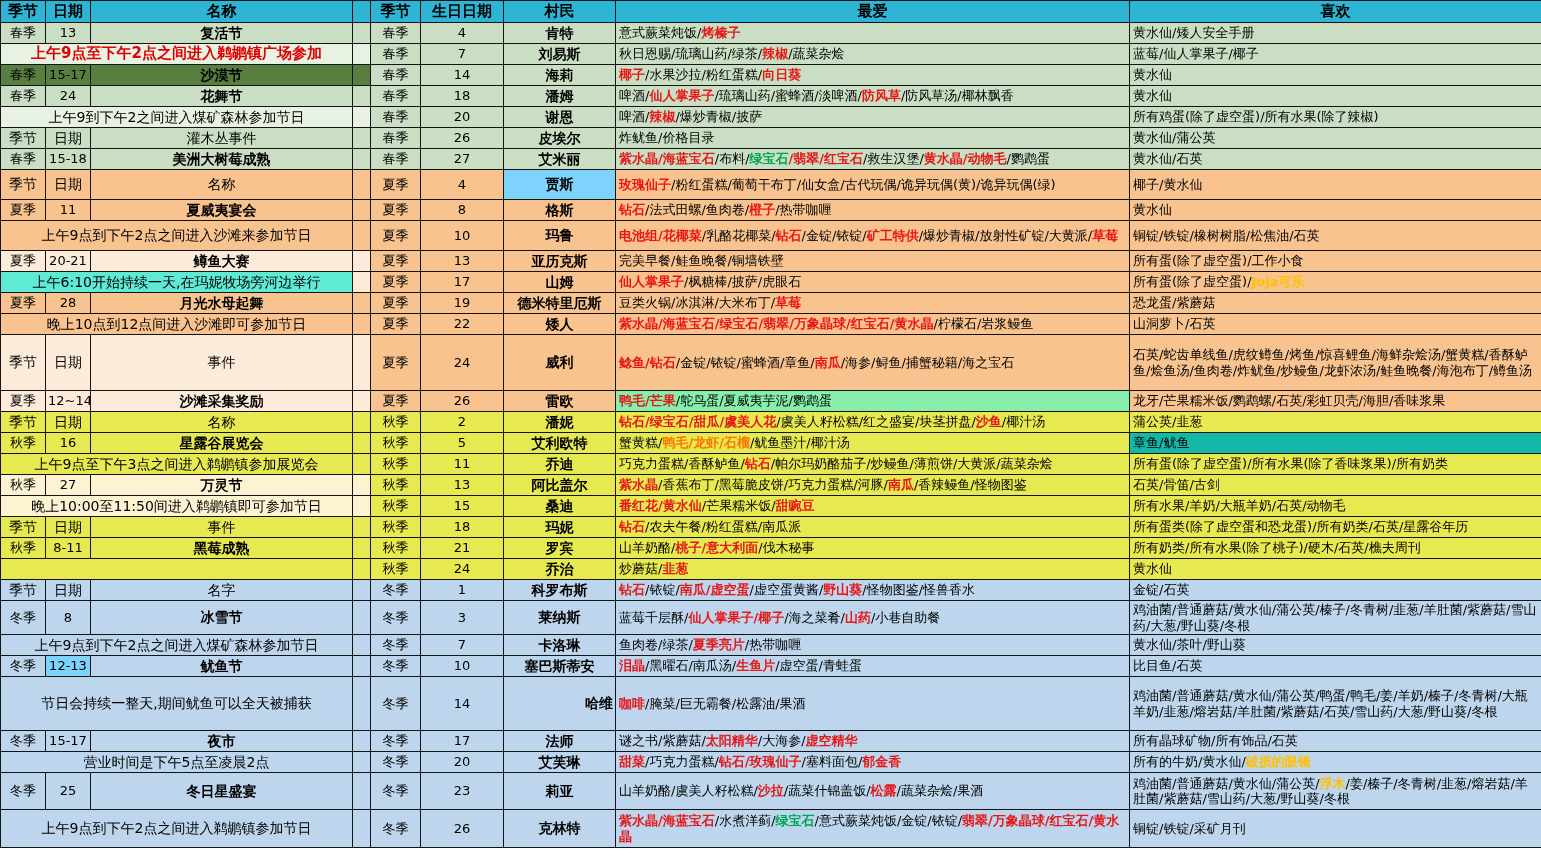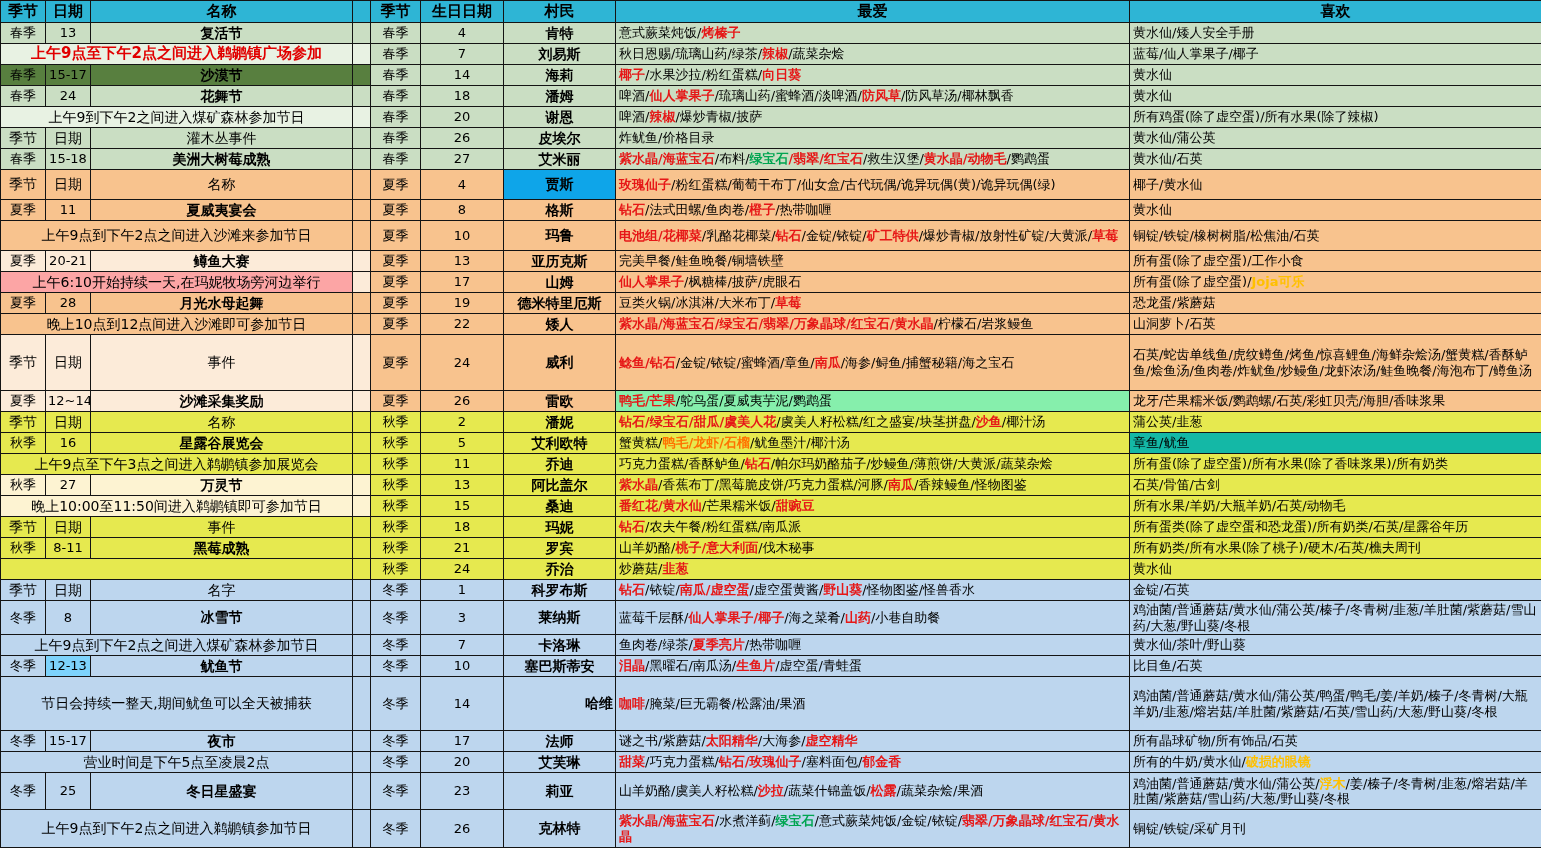--- a/index.html
+++ b/index.html
@@ -123,21 +123,21 @@
           <td class="left" style="background: rgb(202, 222, 195);"><span class="seg-r">紫水晶/海蓝宝石</span><span class="seg-k">/布料/</span><span class="seg-g">绿宝石</span><span class="seg-r">/翡翠/红宝石</span><span class="seg-k">/救生汉堡/</span><span class="seg-r">黄水晶/动物毛</span><span class="seg-k">/鹦鹉蛋</span></td>
           <td class="left" style="background: rgb(202, 222, 195);"><span class="seg-k">黄水仙/石英</span></td>
         </tr>
         <tr style="height: 30px;">
           <td class="headcell" style="background: rgb(248, 195, 142);">季节</td>
           <td class="headcell" style="background: rgb(248, 195, 142);">日期</td>
           <td class="headcell" style="background: rgb(248, 195, 142);">名称</td>
           <td style="background: rgb(248, 195, 142);"></td>
           <td class="center" style="background: rgb(248, 195, 142);">夏季</td>
           <td class="center" style="background: rgb(248, 195, 142);">4</td>
-          <td class="villager" style="background: #0ea5e9; text-align: center;">贾斯</td>
+          <td class="villager" style="background: #7dd3fc; text-align: center;">贾斯</td>
           <td class="left" style="background: rgb(248, 195, 142);"><span class="seg-r">玫瑰仙子</span><span class="seg-k">/粉红蛋糕/葡萄干布丁/仙女盒/古代玩偶/诡异玩偶(黄)/诡异玩偶(绿)</span></td>
           <td class="left" style="background: rgb(248, 195, 142);"><span class="seg-k">椰子/黄水仙</span></td>
         </tr>
         <tr style="height: 21px;">
           <td class="center" style="background: rgb(248, 195, 142);">夏季</td>
           <td class="center" style="background: rgb(248, 195, 142);">11</td>
           <td class="name center" style="background: rgb(248, 195, 142);">夏威夷宴会</td>
           <td style="background: rgb(248, 195, 142);"></td>
           <td class="center" style="background: rgb(248, 195, 142);">夏季</td>
           <td class="center" style="background: rgb(248, 195, 142);">8</td>
@@ -159,21 +159,21 @@
           <td class="center" style="background: rgb(252, 235, 217);">20-21</td>
           <td class="name center" style="background: rgb(252, 235, 217);">鳟鱼大赛</td>
           <td style="background: rgb(252, 235, 217);"></td>
           <td class="center" style="background: rgb(248, 195, 142);">夏季</td>
           <td class="center" style="background: rgb(248, 195, 142);">13</td>
           <td class="villager" style="background: rgb(248, 195, 142);">亚历克斯</td>
           <td class="left" style="background: rgb(248, 195, 142);"><span class="seg-k">完美早餐/鲑鱼晚餐/铜墙铁壁</span></td>
           <td class="left" style="background: rgb(248, 195, 142);"><span class="seg-k">所有蛋(除了虚空蛋)/工作小食</span></td>
         </tr>
         <tr style="height: 21px;">
-          <td class="note" colspan="3" style="background: #fca5a5;">上午6:10开始持续一天,在玛妮牧场旁河边举行</td>
+          <td class="note" colspan="3" style="background: #5eead4;">上午6:10开始持续一天,在玛妮牧场旁河边举行</td>
           <td style="background: rgb(252, 235, 217);"></td>
           <td class="center" style="background: rgb(248, 195, 142);">夏季</td>
           <td class="center" style="background: rgb(248, 195, 142);">17</td>
           <td class="villager" style="background: rgb(248, 195, 142);">山姆</td>
           <td class="left" style="background: rgb(248, 195, 142);"><span class="seg-r">仙人掌果子</span><span class="seg-k">/枫糖棒/披萨/虎眼石</span></td>
           <td class="left" style="background: rgb(248, 195, 142);"><span class="seg-k">所有蛋(除了虚空蛋)/</span><span class="seg-y">Joja可乐</span></td>
         </tr>
         <tr style="height: 21px;">
           <td class="center" style="background: rgb(248, 195, 142);">夏季</td>
           <td class="center" style="background: rgb(248, 195, 142);">28</td>

